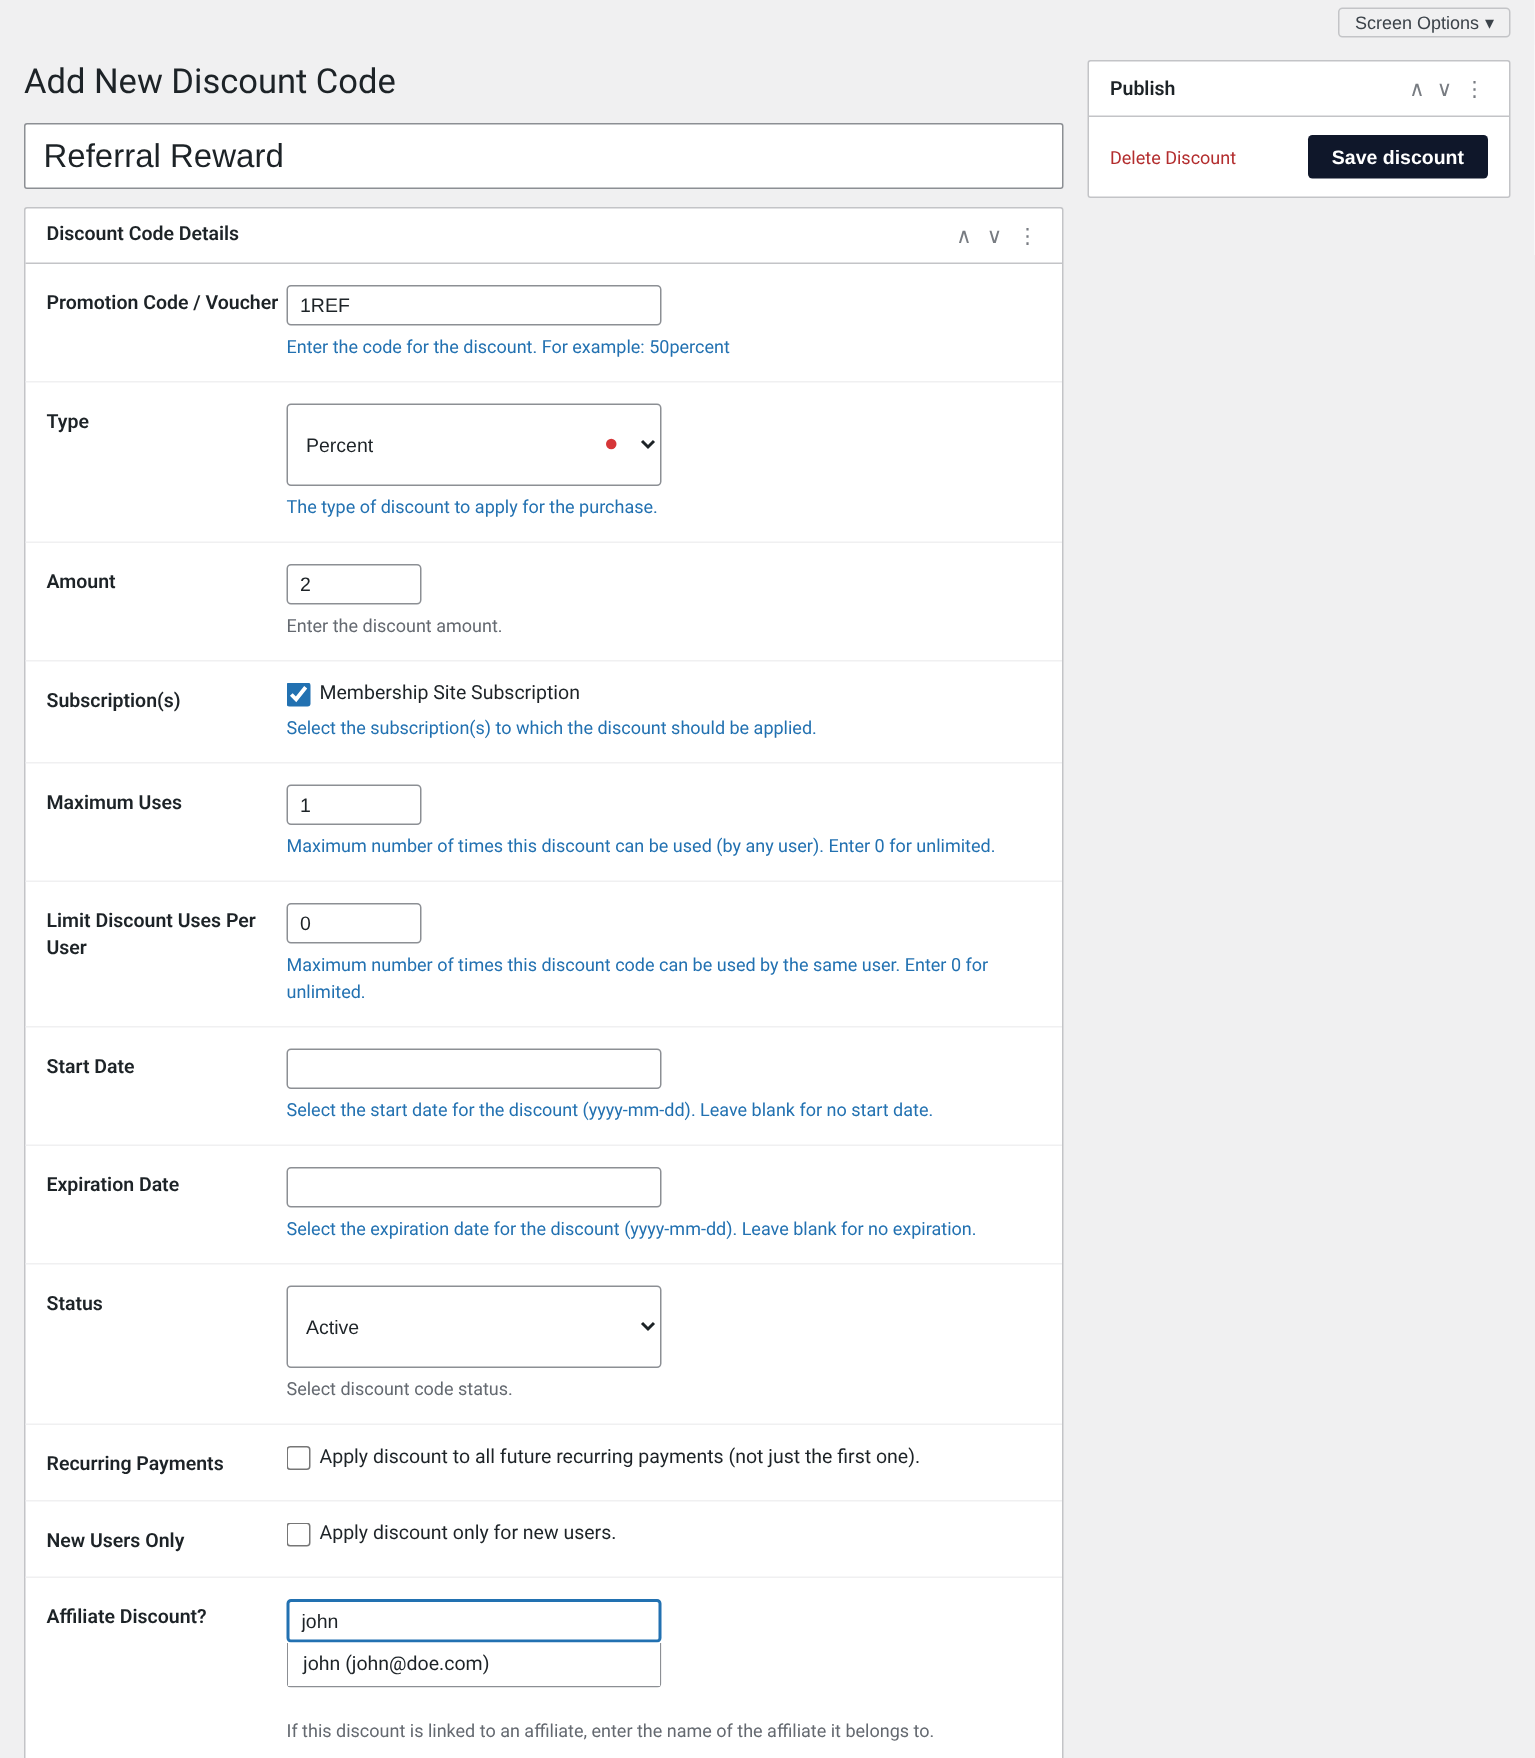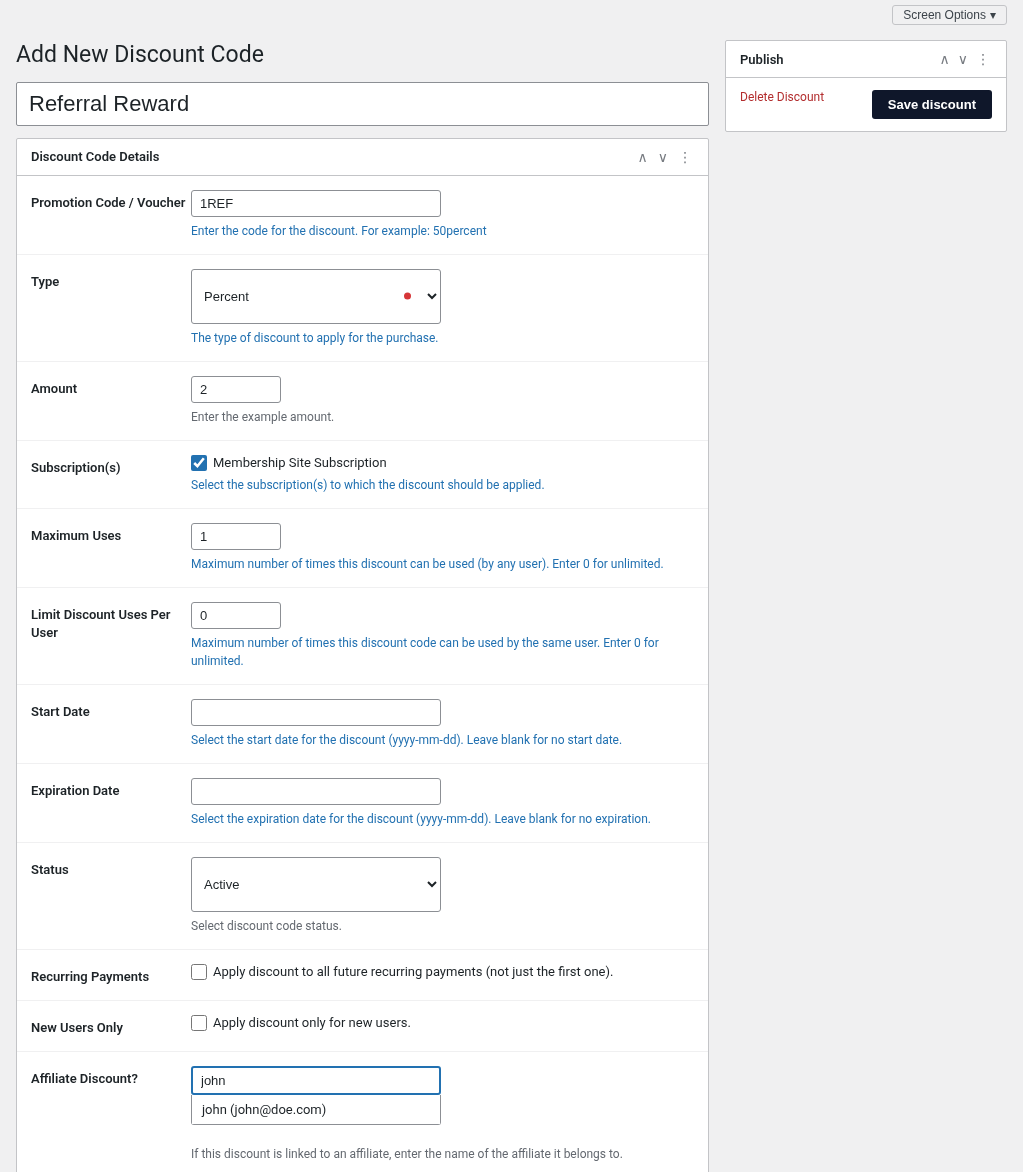--- a/index.html
+++ b/index.html
@@ -236,20 +236,21 @@
       background: none;
       border: none;
       cursor: pointer;
       color: #787c82;
       font-size: 14px;
       padding: 0 2px;
     }
     .publish-box-body {
       padding: 12px 14px;
       display: flex;
+      align-items: center;
       justify-content: space-between;
     }
     .delete-link {
       color: #b32d2e;
       text-decoration: none;
       font-size: 12px;
       cursor: pointer;
     }
     .save-btn {
       background: #0f172a;
@@ -312,21 +313,21 @@
               <span class="red-dot"></span>
             </div>
             <div class="help-text">The type of discount to apply for the purchase.</div>
           </div>
         </div>
 
         <div class="form-row">
           <div class="form-label">Amount</div>
           <div class="form-field">
             <input type="number" class="amount-input" value="2" style="">
-            <div class="help-text-plain">Enter the example amount.</div>
+            <div class="help-text-plain">Enter the discount amount.</div>
           </div>
         </div>
 
         <div class="form-row">
           <div class="form-label">Subscription(s)</div>
           <div class="form-field">
             <div class="checkbox-row">
               <input type="checkbox" checked="" style="">
               <label class="checkbox-label">Membership Site Subscription</label>
             </div>

